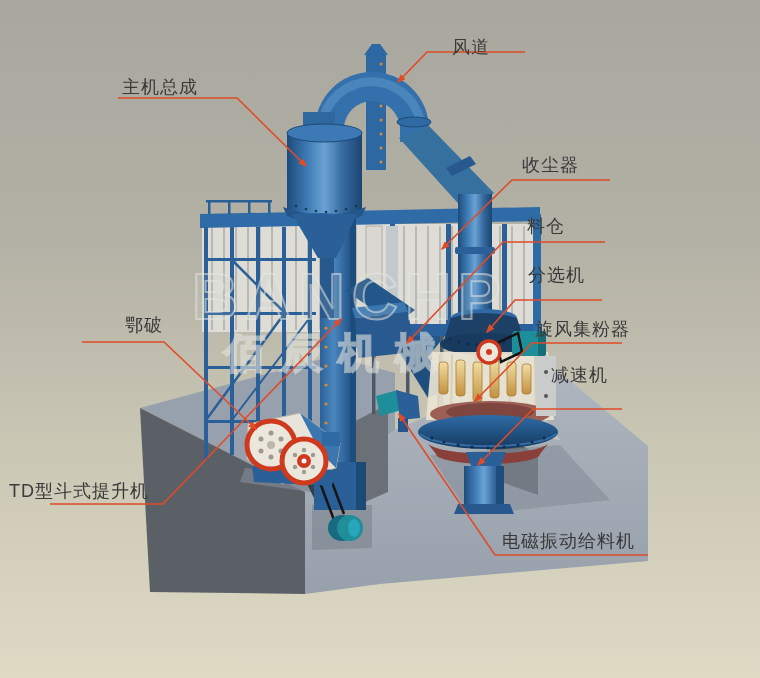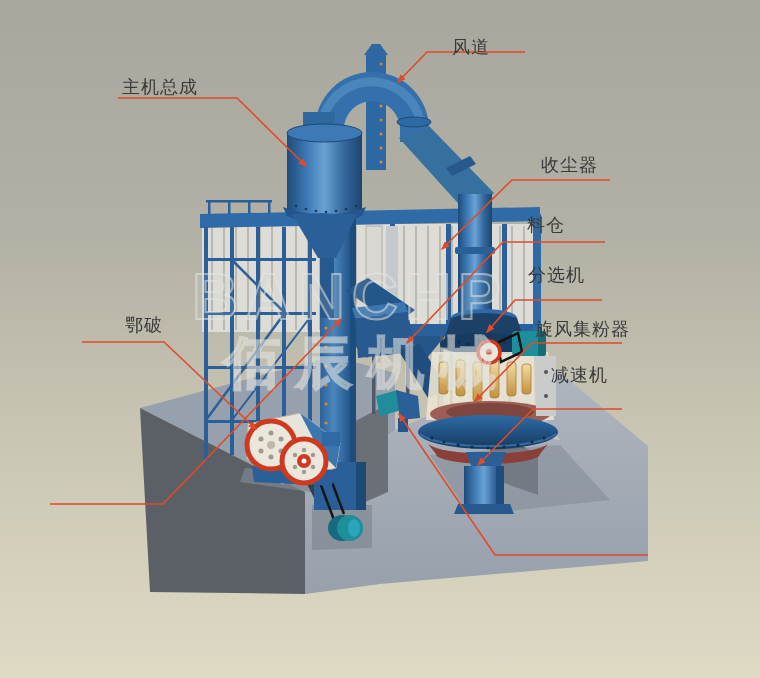--- a/index.html
+++ b/index.html
@@ -4,32 +4,32 @@
 <style>
   html,body{margin:0;padding:0;}
   body{width:760px;height:678px;overflow:hidden;font-family:"Liberation Sans",sans-serif;}
   .stage{position:relative;width:760px;height:678px;
     background:linear-gradient(180deg,#a8a79e 0%,#b3b1a5 35%,#c9c6b4 65%,#dedac4 100%);}
   .stage svg{position:absolute;left:0;top:0;}
   .lbl{position:absolute;font-size:18px;line-height:1.15;letter-spacing:1px;
     color:#3a3a3a;white-space:nowrap;}
   .lbl-airduct{left:452px;top:37px;}
   .lbl-cyclone{left:122px;top:77px;}
-  .lbl-dust{left:541px;top:155px;}
-  .lbl-hopper{left:527px;top:216px;font-family:Liberation Mono, monospace;}
+  .lbl-dust{left:522px;top:155px;}
+  .lbl-hopper{left:527px;top:216px;}
   .lbl-classifier{left:528px;top:265px;}
   .lbl-mainunit{left:535px;top:319px;}
   .lbl-reducer{left:551px;top:365px;}
   .lbl-jaw{left:101px;top:315px;margin-left:24px;}
   .lbl-elevator{left:9px;top:481px;}
   .lbl-feeder{left:502px;top:531px;}
   .wm{position:absolute;font-weight:bold;color:rgba(200,202,198,0.14);
     -webkit-text-stroke:2px rgba(230,230,226,0.55);white-space:nowrap;pointer-events:none;}
   .wm-1{left:192px;top:260px;font-size:64px;letter-spacing:7px;}
-  .wm-2{left:224px;top:326px;font-size:56px;letter-spacing:16px;}
+  .wm-2{left:224px;top:326px;font-size:41px;letter-spacing:16px;}
 </style>
 </head>
 <body>
 
 <div class="stage">
 
   <svg width="760" height="678" viewBox="0 0 760 678">
     <defs>
       <linearGradient id="gCyl" x1="0" y1="0" x2="1" y2="0">
         <stop offset="0" stop-color="#1d4c7c"></stop>
@@ -350,13 +350,15 @@
   </svg>
 
   <div class="lbl lbl-airduct">风道</div>
   <div class="lbl lbl-cyclone">主机总成</div>
   <div class="lbl lbl-dust">收尘器</div>
   <div class="lbl lbl-hopper">料仓</div>
   <div class="lbl lbl-classifier">分选机</div>
   <div class="lbl lbl-mainunit">旋风集粉器</div>
   <div class="lbl lbl-reducer">减速机</div>
   <div class="lbl lbl-jaw">鄂破</div>
+  <div class="lbl lbl-elevator">TD型斗式提升机</div>
+  <div class="lbl lbl-feeder">电磁振动给料机</div>
 </div>
 
 </body></html>

